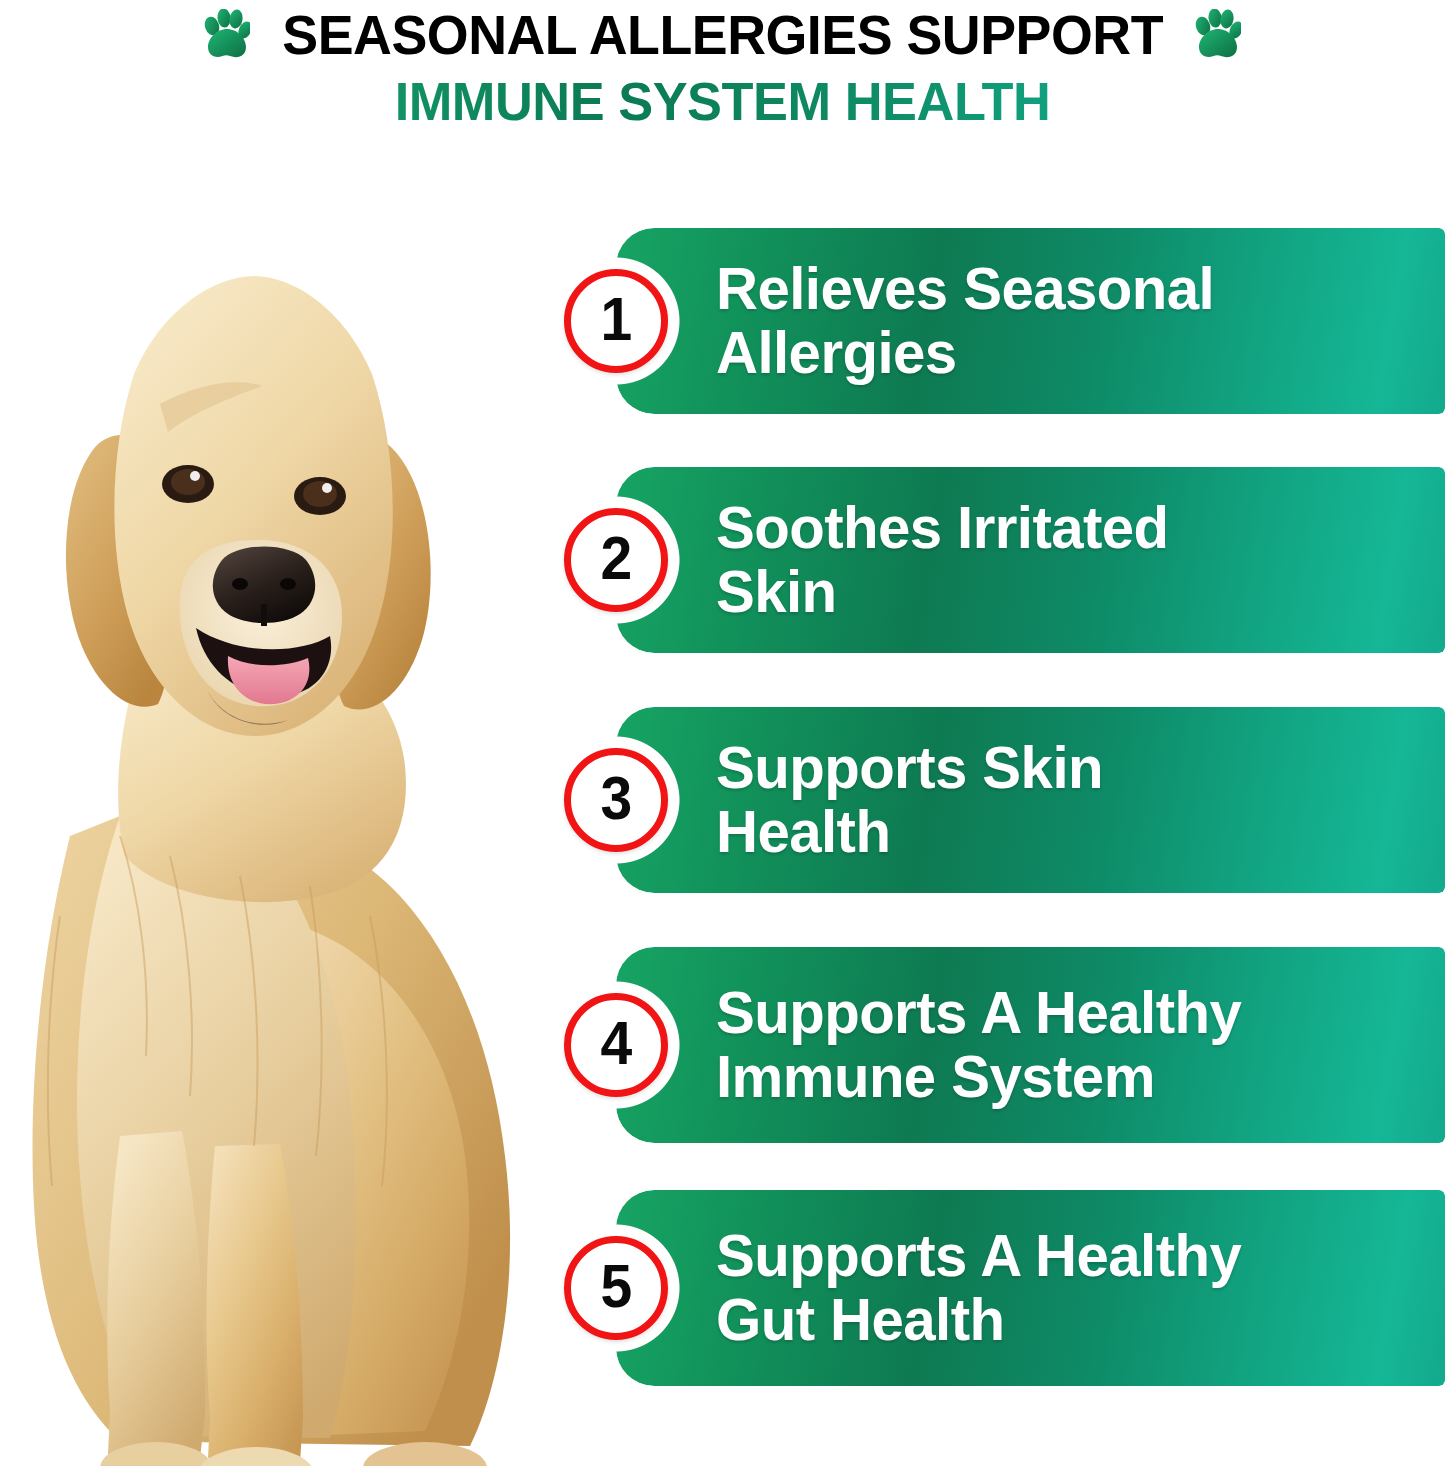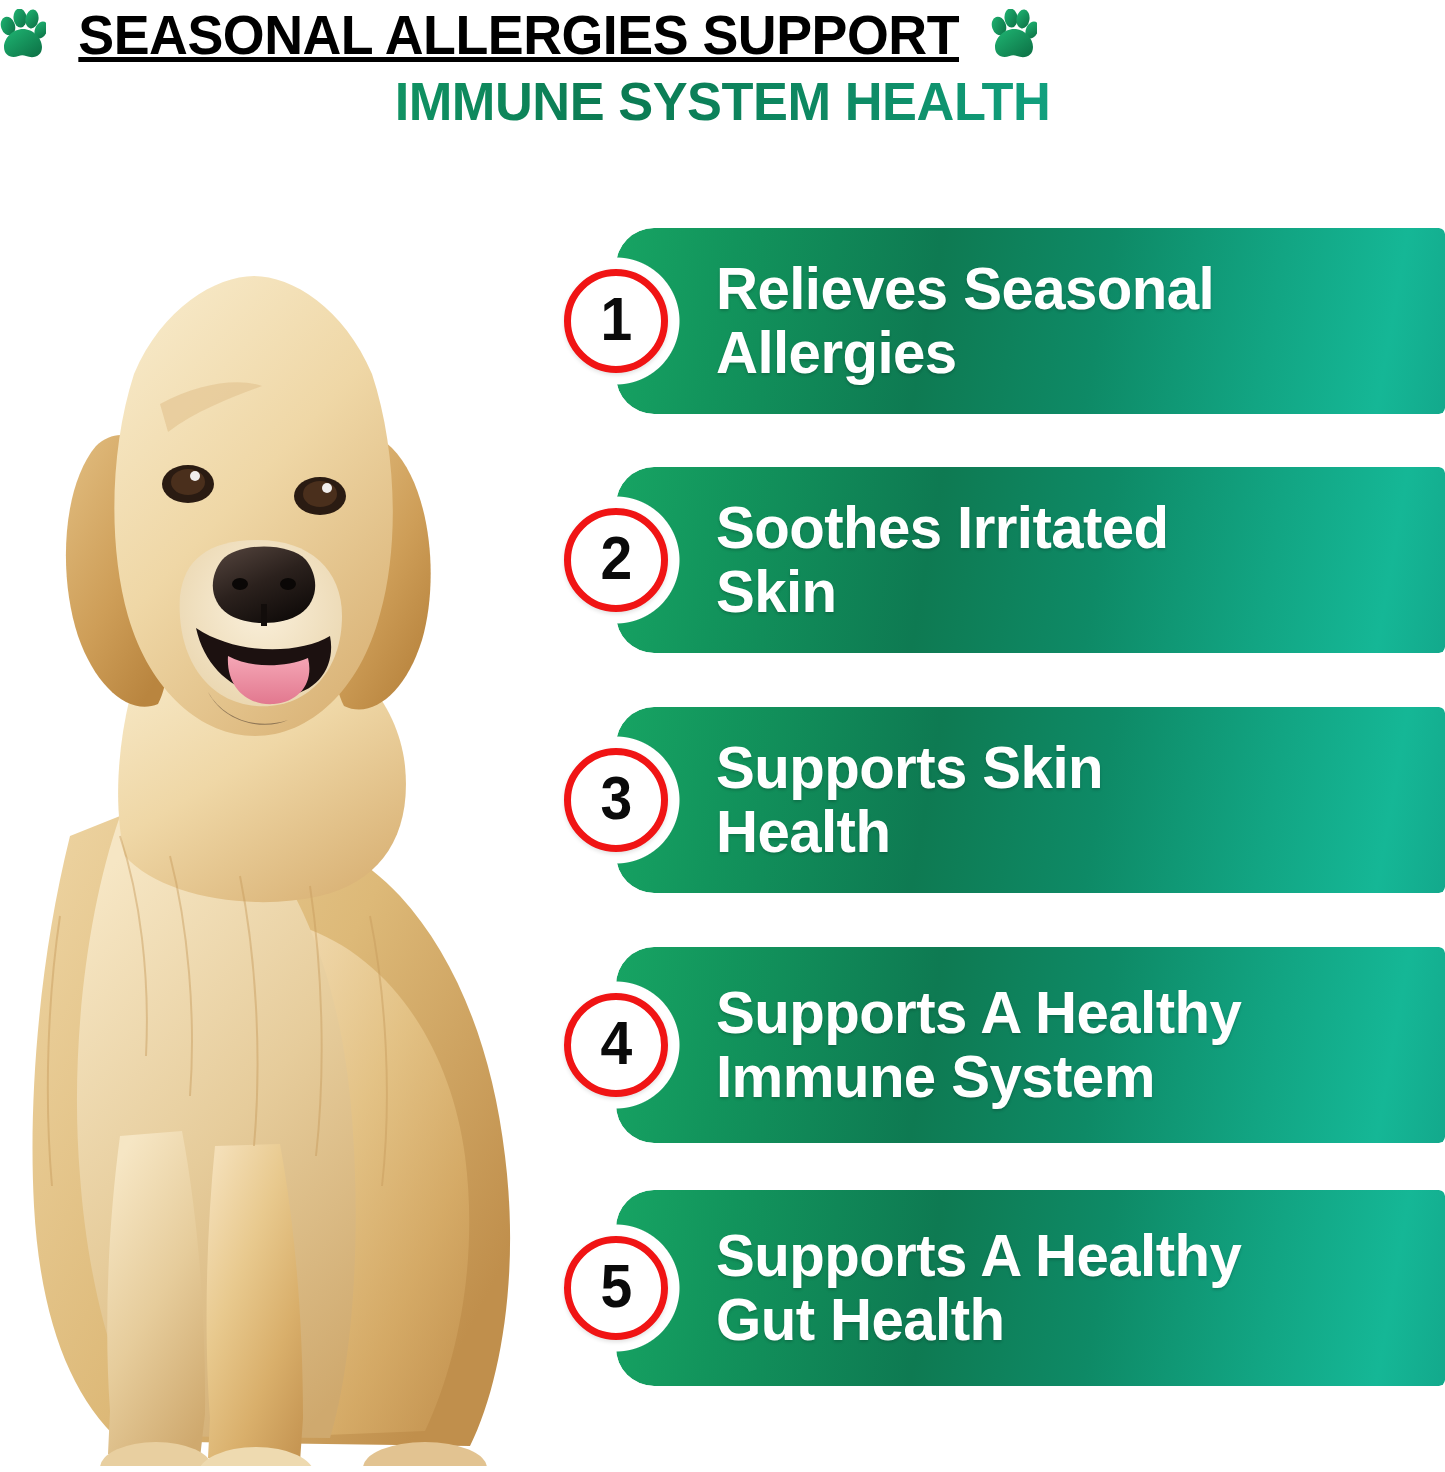--- a/index.html
+++ b/index.html
@@ -10,21 +10,21 @@
     overflow:hidden;
   }
   .page{ position:relative; width:1445px; height:1472px; background:#fff; }
 
   
   .header{
     position:absolute; top:0; left:0; width:1445px; height:150px;
   }
   .title-row{
     position:absolute; top:4px; left:0; width:1445px; height:62px;
-    display:flex; align-items:center; gap:14px;text-decoration:underline;
+    display:flex; align-items:center; justify-content:center; gap:14px;
   }
   .paw{ width:46px; height:52px; flex:0 0 auto; display:block; }
   .main-title{
     font-size:56px; font-weight:bold; color:#000000;
     letter-spacing:-0.5px; white-space:nowrap; line-height:1;
     font-family:"Liberation Sans", sans-serif;
     transform:scaleX(0.96);
   }
   .sub-title{
     position:absolute; top:74px; left:0; width:1445px;

